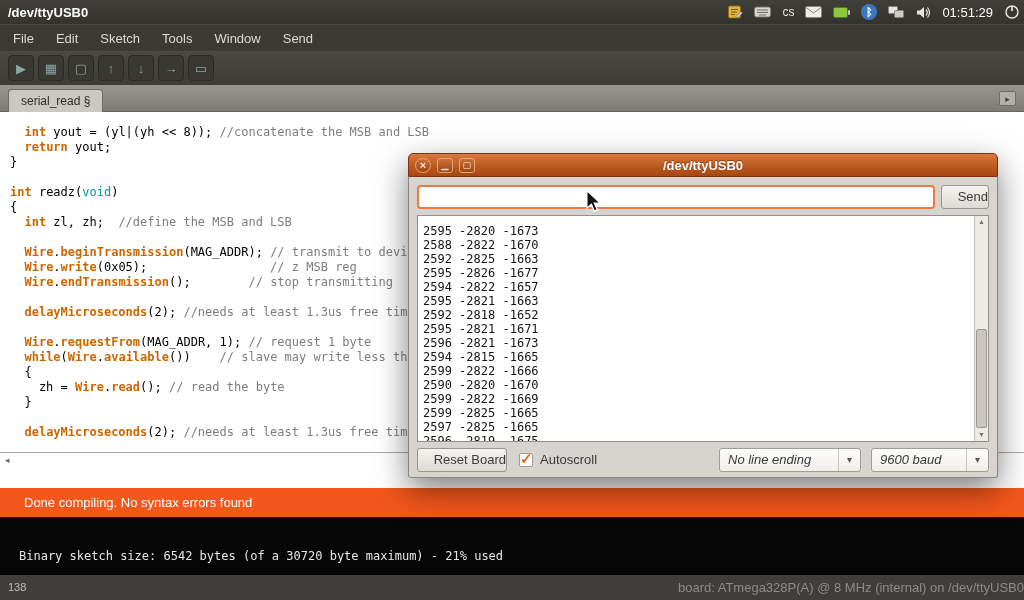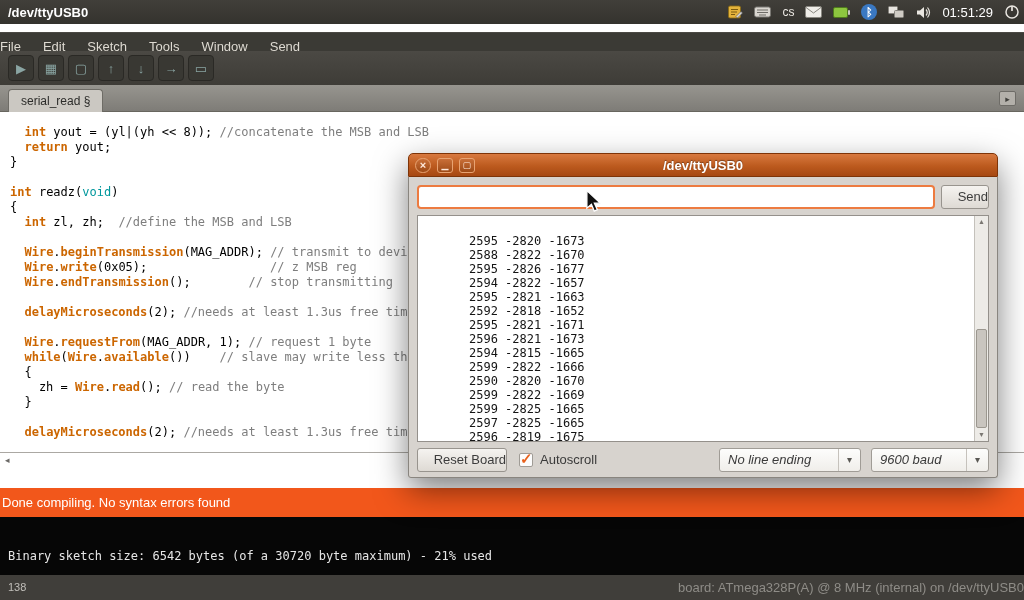--- a/index.html
+++ b/index.html
@@ -10,22 +10,22 @@
   .top-panel { position:absolute; left:0; top:0; width:1024px; height:24px;
     background:linear-gradient(#413F3A,#34332E); display:flex; align-items:center; }
   .panel-title { color:#fff; font-weight:bold; font-size:13px; padding-left:8px; }
   .tray { position:absolute; right:4px; top:0; height:24px; display:flex; align-items:center; gap:11px; }
   .tray-text { color:#EDEAE4; font-size:12px; }
   .clock { color:#fff; font-size:13px; }
   .bt-badge { width:16px; height:16px; border-radius:8px; background:#3A78C2; color:#fff; font-size:11px;
     text-align:center; line-height:16px; font-weight:bold; }
 
   
-  .menubar { position:absolute; left:0; top:32px; width:1024px; height:27px; background:#3B3A35;
-    display:flex; align-items:center; gap:22px; padding-left:0; border-top:1px solid #4B4944; }
+  .menubar { position:absolute; left:0; top:24px; width:1024px; height:27px; background:#3B3A35;
+    display:flex; align-items:center; gap:22px; padding-left:13px; border-top:1px solid #4B4944; }
   .menu-item { color:#DEDAD2; font-size:13px; cursor:default; }
 
   
   .toolbar { position:absolute; left:0; top:51px; width:1024px; height:34px;
     background:linear-gradient(#4B4944,#3E3C37); display:flex; align-items:center; gap:4px; padding-left:8px; }
   .tool-btn { width:26px; height:26px; background:#393833; border:1px solid #2A2925; border-radius:4px;
     display:flex; align-items:center; justify-content:center; }
   .tool-glyph { color:#8AA5A3; font-size:13px; line-height:1; }
 
   
@@ -45,23 +45,23 @@
   .tok-p { color:#000; }
   .tok-k { color:#CC6600; font-weight:bold; }
   .tok-f { color:#CC6600; font-weight:bold; }
   .tok-v { color:#00979C; font-weight:normal; }
   .tok-c { color:#7E7E7E; }
   .editor-divider { position:absolute; left:0; top:340px; width:1024px; border-top:1px solid #ABA8A3; }
   .hscroll-arrow { position:absolute; left:5px; top:343px; color:#6B6966; font-size:9px; }
 
   
   .status-bar { position:absolute; left:0; top:488px; width:1024px; height:29px; background:#F2571B; }
-  .status-text { color:#fff; font-size:13px; line-height:29px; padding-left:2px; }
+  .status-text { color:#fff; font-size:13px; line-height:29px; padding-left:24px; }
   .console { position:absolute; left:0; top:517px; width:1024px; height:58px; background:#060606; }
-  .console-text { color:#E6E6E6; font-family:"DejaVu Sans Mono", monospace; font-size:12px; padding:32px 0 0 8px; }
+  .console-text { color:#E6E6E6; font-family:"DejaVu Sans Mono", monospace; font-size:12px; padding:32px 0 0 19px; }
   .footer { position:absolute; left:0; top:575px; width:1024px; height:25px; background:#403E3A; }
   .footer-line { position:absolute; left:8px; color:#C0BEB9; font-size:11px; line-height:25px; }
   .footer-board { position:absolute; right:0; color:#8E8C87; font-size:13px; line-height:25px; }
 
   
   .sm-window { position:absolute; left:408px; top:153px; width:590px; height:325px;
     border-radius:5px 5px 3px 3px; box-shadow:0 12px 32px rgba(0,0,0,.5); }
   .sm-titlebar { position:absolute; left:0; top:0; width:100%; height:24px;
     background:linear-gradient(#D8793F,#BC5A1E 55%,#A64812); border:1px solid #7E3408;
     border-radius:5px 5px 0 0; }
@@ -75,21 +75,21 @@
   .sm-body { position:absolute; left:0; top:24px; width:100%; height:301px; background:#D7D3CE;
     border:1px solid #89857F; border-top:none; border-radius:0 0 3px 3px; }
   .sm-input { position:absolute; left:8px; top:8px; width:518px; height:24px; background:#fff;
     border:2px solid #ED7B40; border-radius:4px; padding:0 6px; font-size:13px; outline:none;
     font-family:"Liberation Sans", sans-serif; }
   .btn { background:linear-gradient(#F5F3F0,#DEDAD4); border:1px solid #98948E; border-radius:3px;
     color:#3C3C3C; font-size:13px; text-align:right; }
   .sm-send { position:absolute; right:8px; top:8px; width:48px; height:24px; line-height:22px; }
   .sm-output-wrap { position:absolute; left:8px; top:38px; right:8px; height:227px; background:#fff;
     border:1px solid #94908B; }
-  .sm-output { position:absolute; left:0; top:0; right:14px; bottom:0; overflow:hidden; padding:18px 5px;margin-left:46px; }
+  .sm-output { position:absolute; left:0; top:0; right:14px; bottom:0; overflow:hidden; padding:8px 5px; }
   .serial-line { font-family:"DejaVu Sans Mono", monospace; font-size:12px; line-height:14px; color:#141414; white-space:pre; }
   .sm-scrollbar { position:absolute; right:0; top:0; bottom:0; width:14px; background:#EDEBE7; border-left:1px solid #C4C1BB; }
   .sb-arrow { position:absolute; left:0; width:13px; height:12px; color:#7A7772; font-size:7px; text-align:center; line-height:12px; }
   .sb-up { top:0; } .sb-down { bottom:0; }
   .sb-thumb { position:absolute; left:1px; right:1px; top:50%; bottom:13px; background:#C9C5BF;
     border:1px solid #9B978F; border-radius:2px; }
   .sm-controls { position:absolute; left:8px; right:8px; top:271px; height:24px; }
   .sm-reset { position:absolute; left:0; top:0; width:90px; height:24px; line-height:22px; }
   .sm-check { position:absolute; left:102px; top:5px; width:14px; height:14px; background:#FCFCFC;
     border:1px solid #A09C96; border-radius:2px; }
@@ -234,20 +234,21 @@
       <div class="wbtn wbtn-max">▢</div>
       <div class="sm-title">/dev/ttyUSB0</div>
     </div>
     <div class="sm-body">
       <input class="sm-input" type="text" value="" style="">
       <div class="btn sm-send">Send</div>
       <div class="sm-output-wrap">
         <div class="sm-output">
             <div class="serial-line">2595 -2820 -1673</div>
             <div class="serial-line">2588 -2822 -1670</div>
+            <div class="serial-line">2592 -2825 -1663</div>
             <div class="serial-line">2595 -2826 -1677</div>
             <div class="serial-line">2594 -2822 -1657</div>
             <div class="serial-line">2595 -2821 -1663</div>
             <div class="serial-line">2592 -2818 -1652</div>
             <div class="serial-line">2595 -2821 -1671</div>
             <div class="serial-line">2596 -2821 -1673</div>
             <div class="serial-line">2594 -2815 -1665</div>
             <div class="serial-line">2599 -2822 -1666</div>
             <div class="serial-line">2590 -2820 -1670</div>
             <div class="serial-line">2599 -2822 -1669</div>

